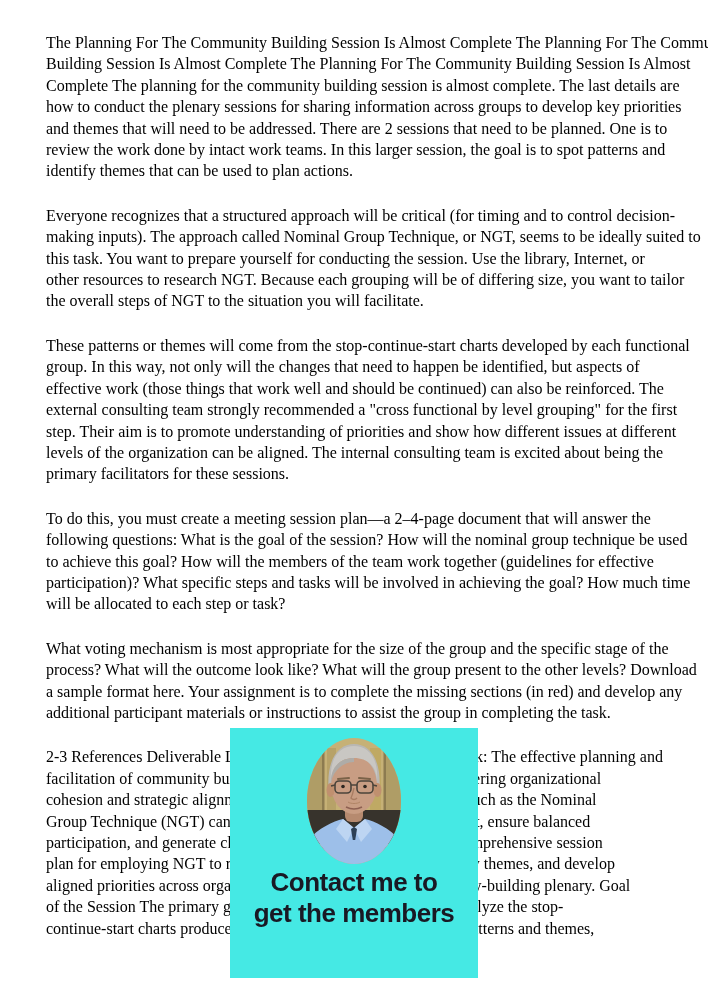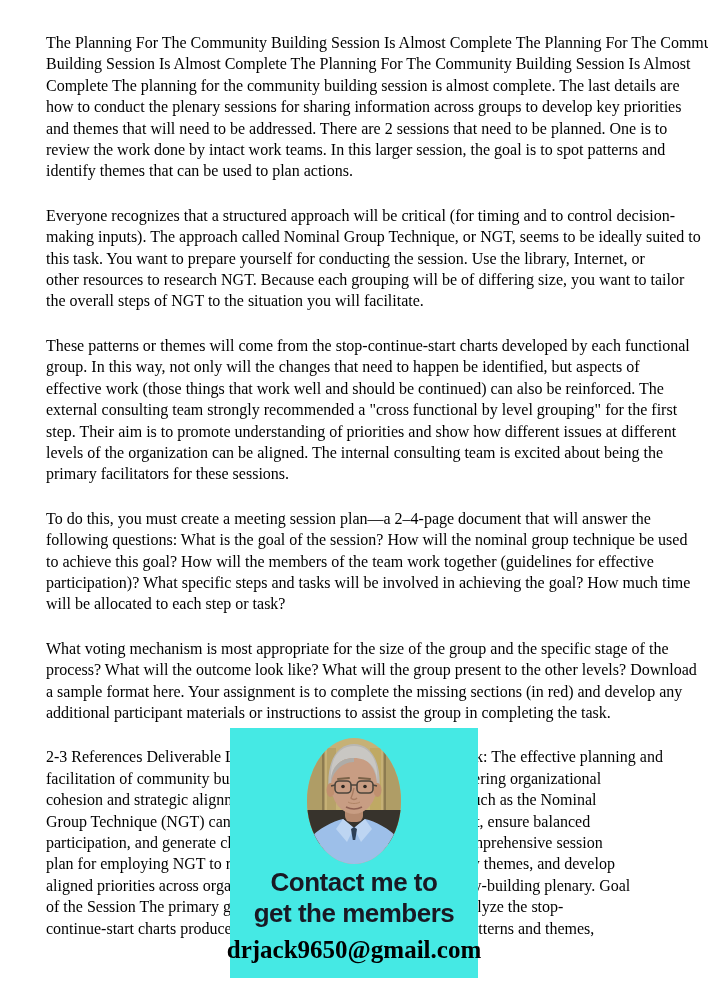--- a/index.html
+++ b/index.html
@@ -149,16 +149,15 @@
           <path d="M47,50 C46,55 45,58 44,60 C45.5,62 48.5,62 50,60" fill="none" stroke="#a87c62" stroke-width="1.3"></path>
           <path d="M41,64 C44,66 50,66 53,64" fill="none" stroke="#b08566" stroke-width="1"></path>
           <path d="M39,69 C44,71.5 50,71.5 55,69" fill="none" stroke="#8e6051" stroke-width="1.6"></path>
         </g>
       </svg>
     </div>
     <div class="headline" style="color: rgb(25, 25, 36);">
       <div>Contact me to</div>
       <div>get the members</div>
     </div>
-    <div class="email" style="color: rgb(0, 0, 0);">drjack9650@gmail.com</div>
   </div>
 
 </div>
 
 </body></html>

